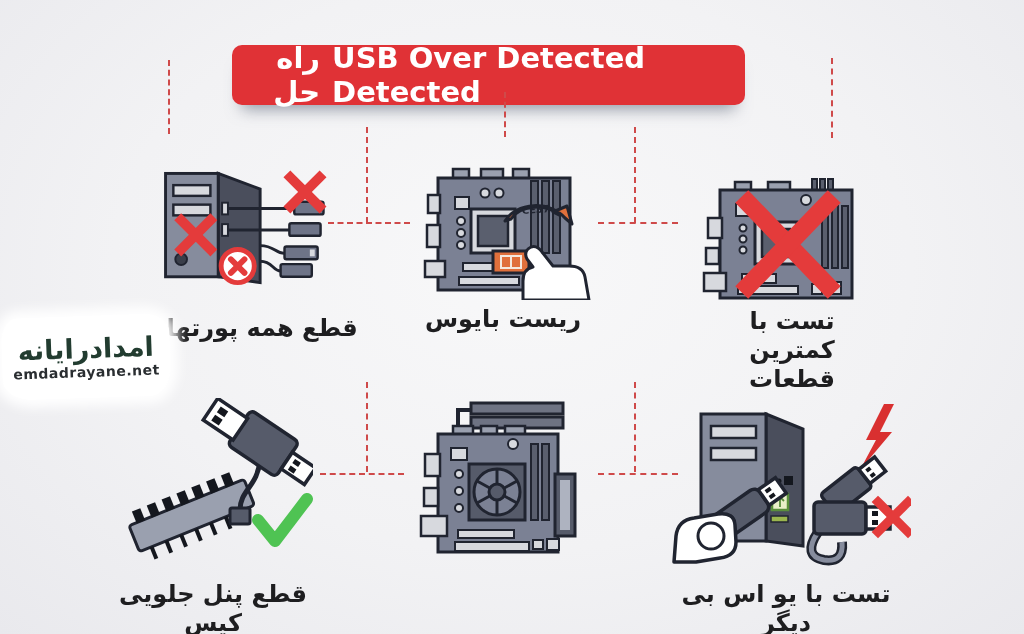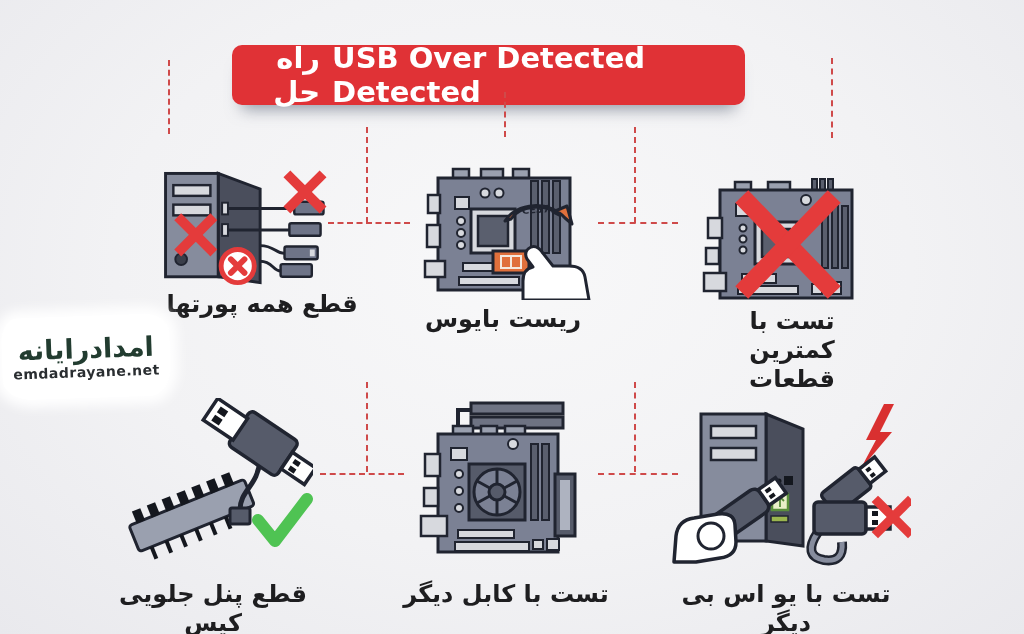--- a/index.html
+++ b/index.html
@@ -264,25 +264,24 @@
         <rect x="206" y="115" width="6" height="5" fill="#14171e"></rect>
         <rect x="206" y="124" width="6" height="5" fill="#14171e"></rect>
       </g>
       <g stroke="#e43b3b" stroke-width="9" stroke-linecap="square">
         <line x1="212" y1="106" x2="242" y2="136"></line>
           <line x1="242" y1="106" x2="212" y2="136"></line>
       </g>
     </svg>
   </div>
 
-  <div class="lbl" style="left:152px;top:290px;width:220px;">قطع همه پورتها</div>
+  <div class="lbl" style="left:152px;top:314px;width:220px;">قطع همه پورتها</div>
   <div class="lbl" style="left:403px;top:305px;width:200px;">ریست بایوس</div>
   <div class="lbl" style="left:707px;top:307px;width:170px;">تست با کمترین قطعات</div>
   <div class="lbl" style="left:103px;top:580px;width:220px;">قطع پنل جلویی کیس</div>
-  <div class="lbl" style="left:396px;top:580px;width:220px;">تست با کابل دیگر</div>
   <div class="lbl" style="left:666px;top:580px;width:240px;">تست با یو اس بی دیگر</div>
 
   <div class="wm">
     <div class="brand">امدادرایانه</div>
     <div class="site">emdadrayane.net</div>
   </div>
 
 </div>
 
 </body></html>

